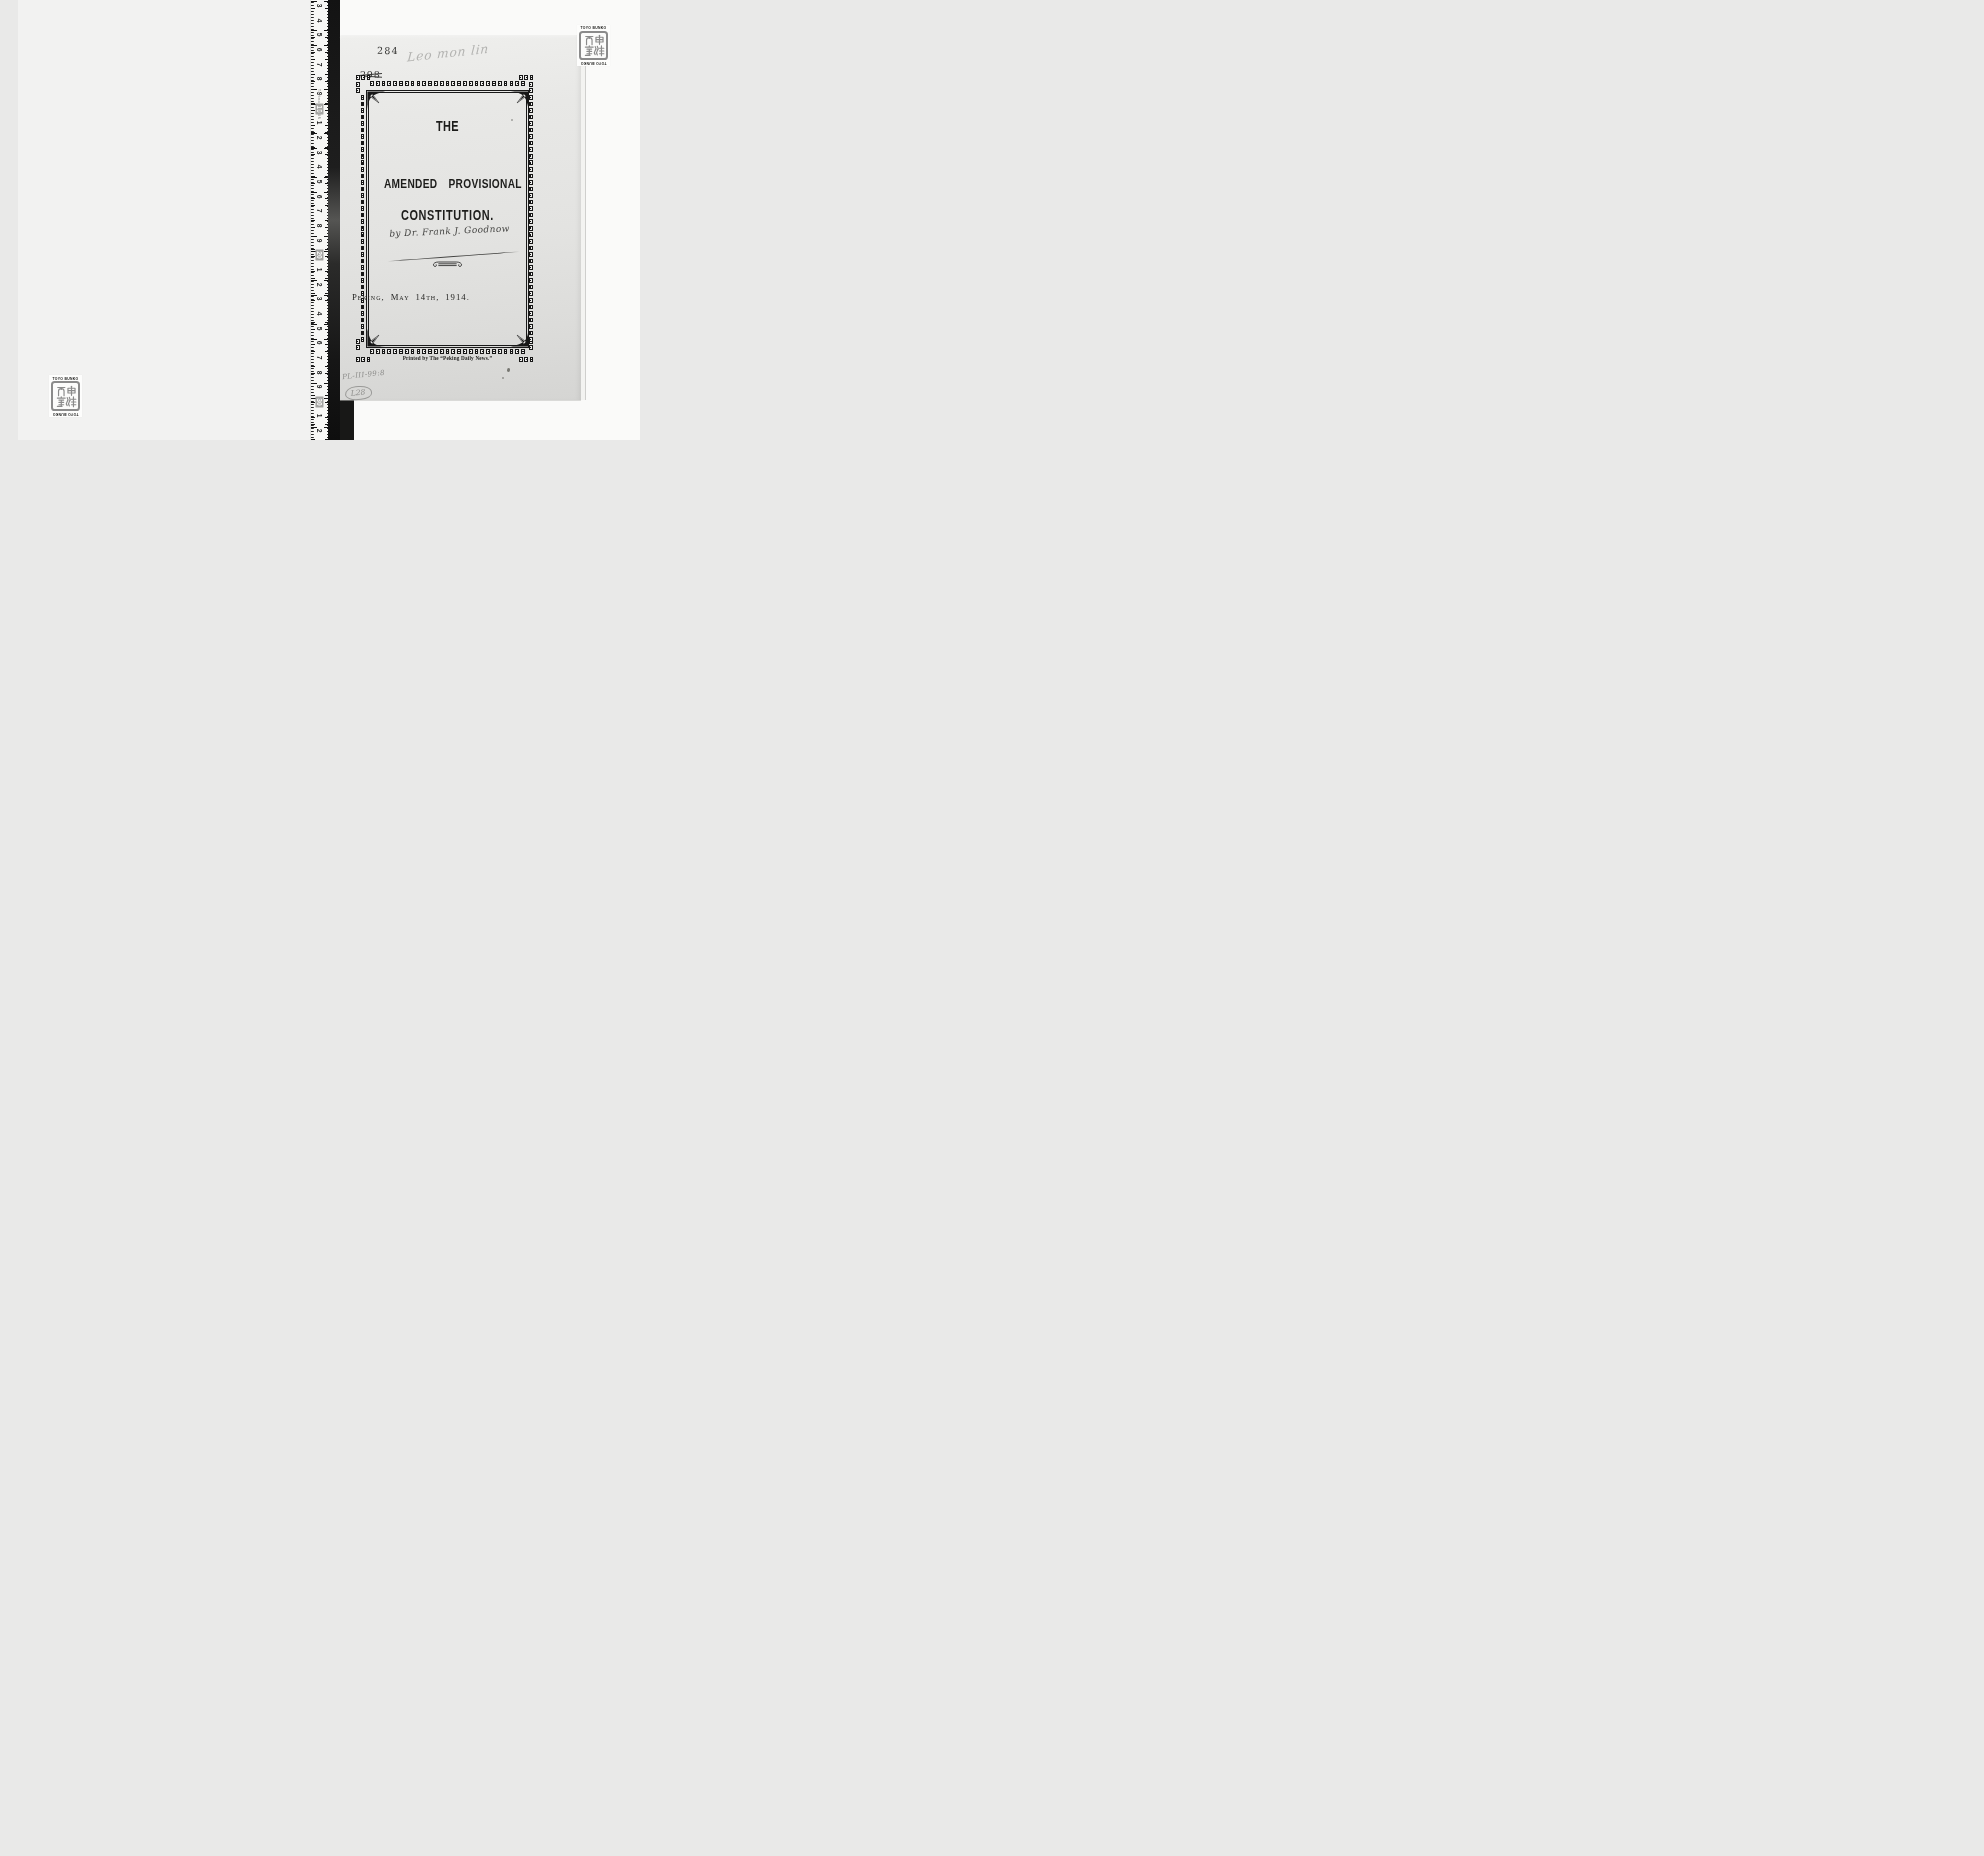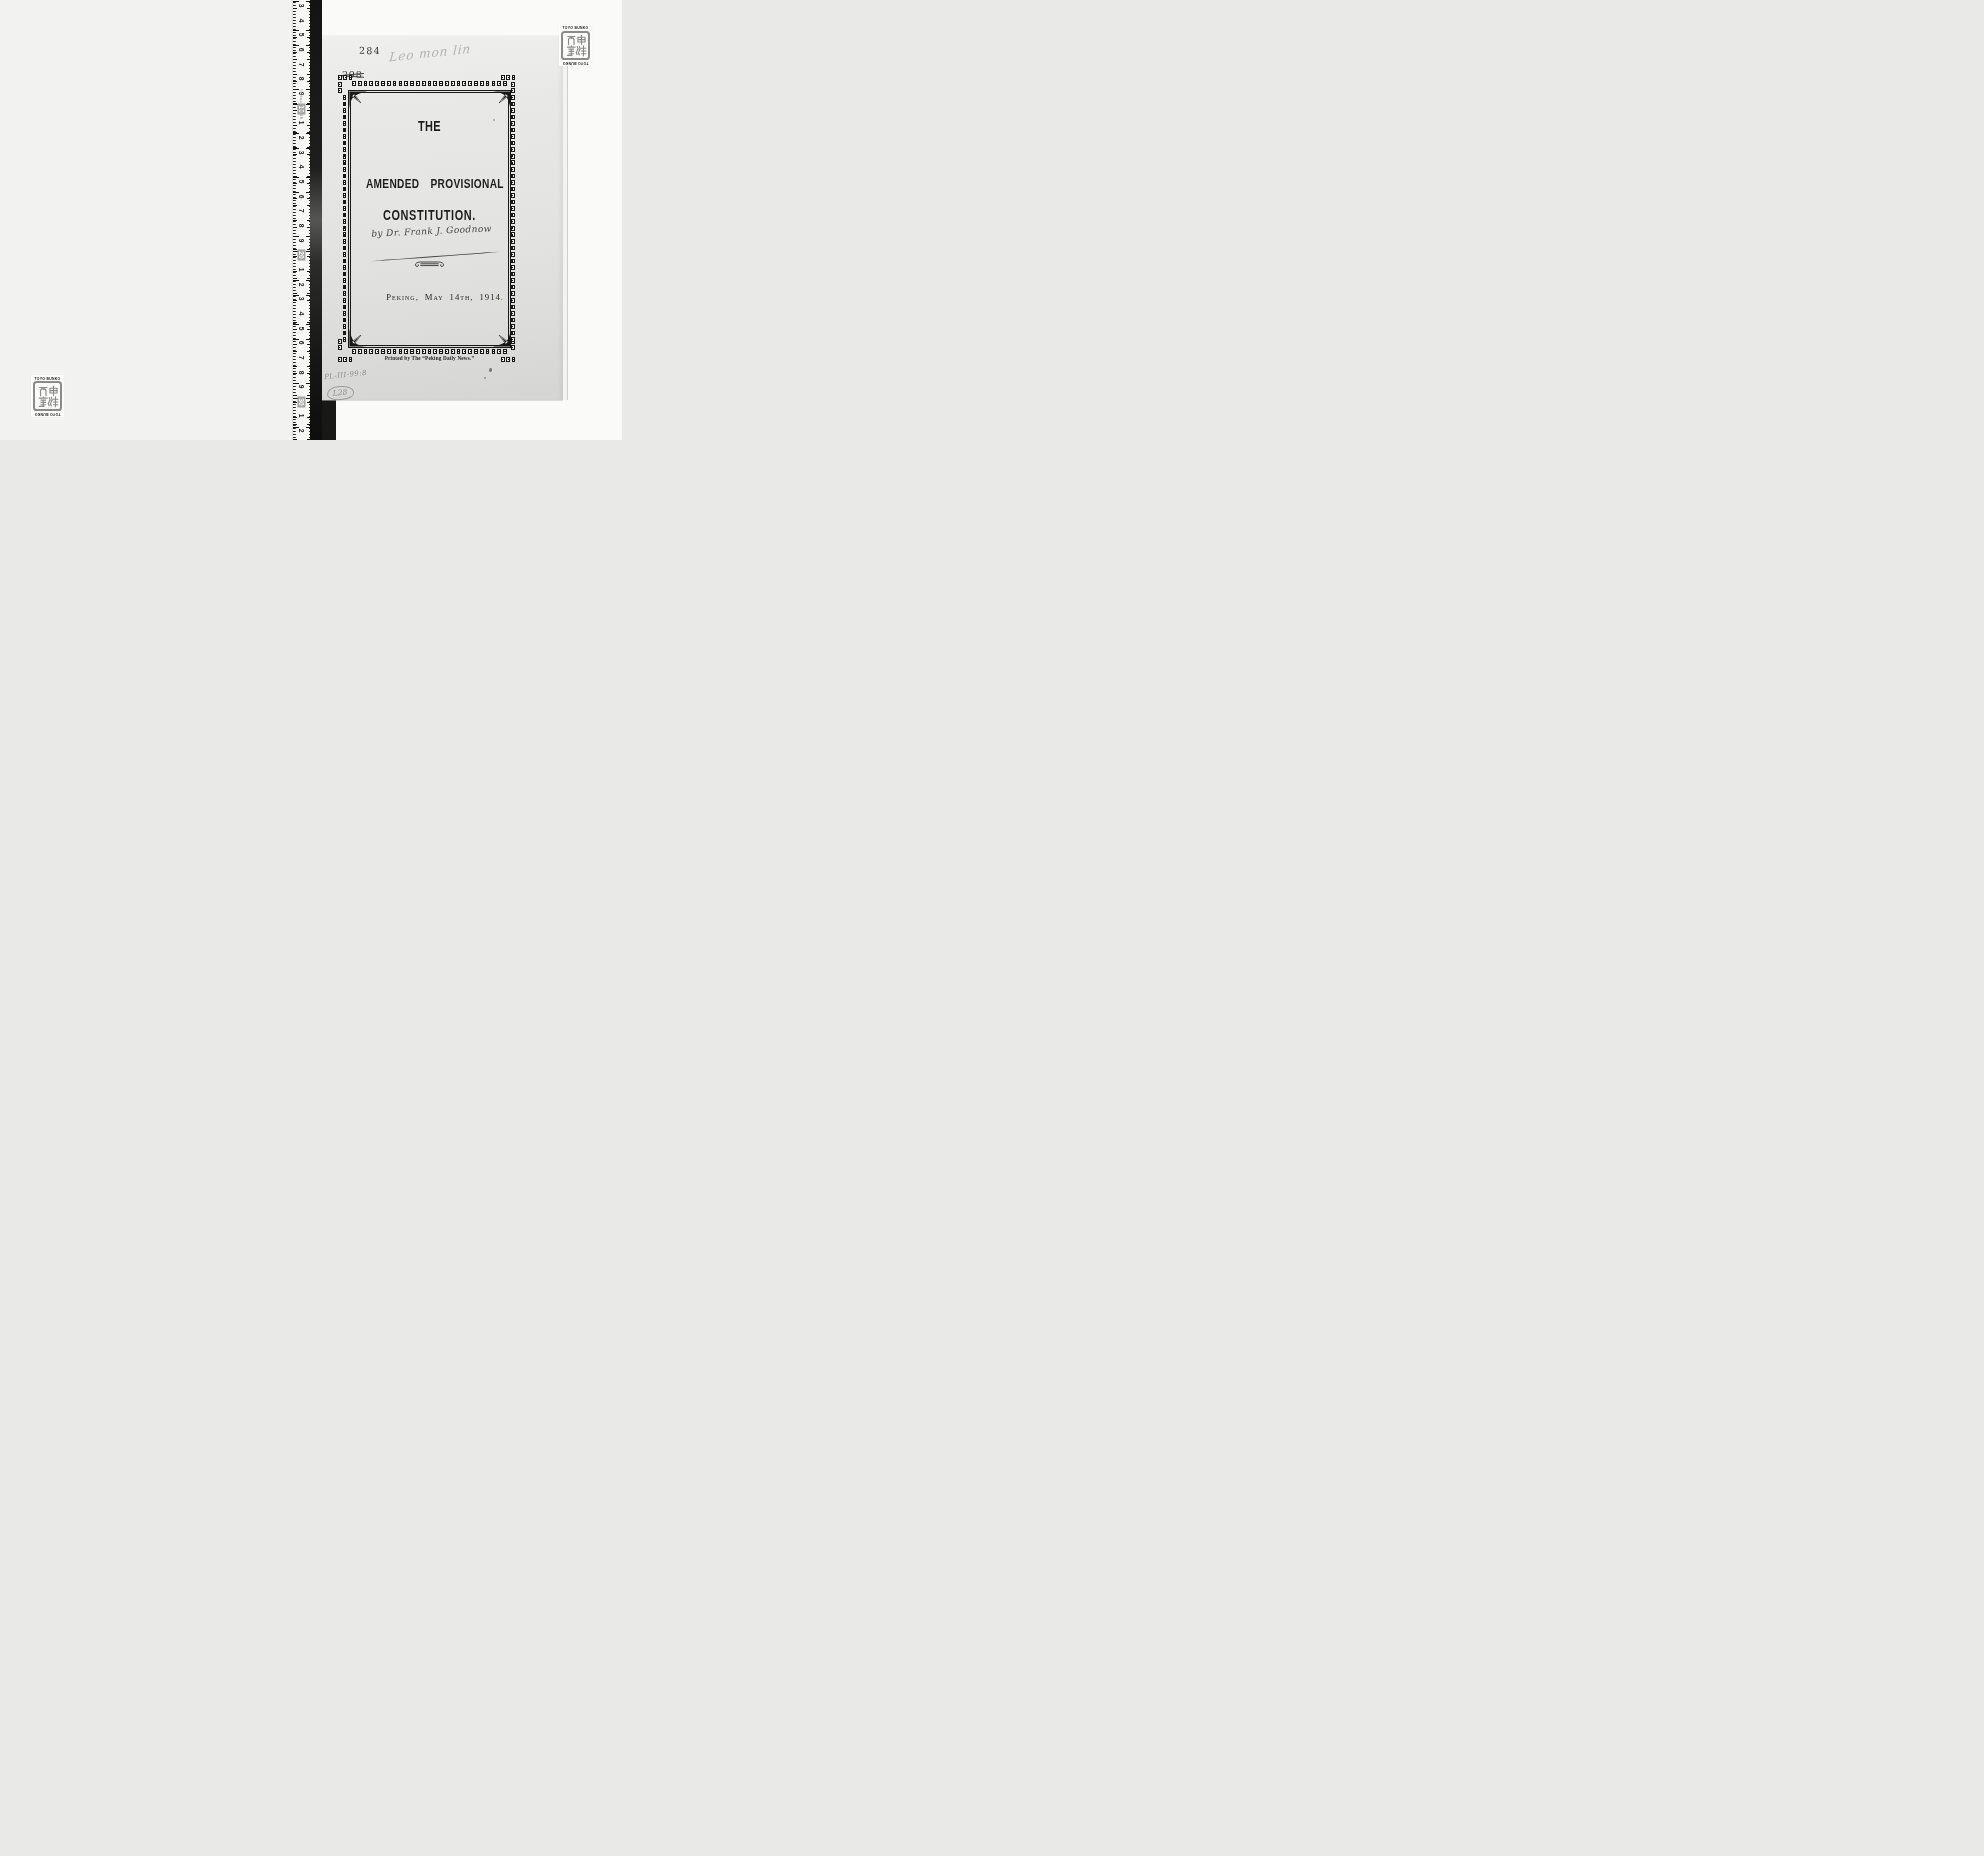--- a/index.html
+++ b/index.html
@@ -1,16 +1,16 @@
 <!DOCTYPE html>
 <html style="font-size:6.4px"><head>
 <meta charset="utf-8">
 <style>
   html,body{margin:0;padding:0;background:#e9e9e8;font-family:"Liberation Serif",serif;}
-  .scene{position:relative;width:622px;height:440px;overflow:hidden;background:#f2f2f1;}
+  .scene{position:relative;width:622px;height:440px;overflow:hidden;background:#f2f2f1;margin-left:18px;}
   
   .backdrop{position:absolute;left:322px;top:0;right:0;bottom:0;background:#fafaf9;}
   
   .ruler{position:absolute;left:292px;top:0;width:18.7px;height:440px;background:#f7f7f5;
     border-left:0.4px solid #dcdcda;
     background-image:
       repeating-linear-gradient(to bottom,#131313 0 0.6px,transparent 0.6px 14.7px),
       repeating-linear-gradient(to bottom,#161616 0 0.5px,transparent 0.5px 7.3px),
       repeating-linear-gradient(to bottom,#242424 0 0.4px,transparent 0.4px 1.5px),
       repeating-linear-gradient(to bottom,#131313 0 0.6px,transparent 0.6px 14.7px),
@@ -65,21 +65,21 @@
   .t1{top:83px;font-size:14px;}
   .t2{top:141px;font-size:13px;word-spacing:10.3px;}
   .t3{top:172px;font-size:14px;letter-spacing:0.8px;}
   .byline{position:absolute;left:31px;top:191px;width:157px;text-align:center;
     font:italic 9px "DejaVu Serif",serif;color:#454543;letter-spacing:0.4px;
     transform:rotate(-2.5deg);white-space:nowrap;}
   .sig-underline{position:absolute;left:47px;top:221px;width:133px;height:1px;border-radius:50%;
     background:linear-gradient(90deg,rgba(60,60,58,0) 0%,#4e4e4c 10%,#3a3a38 88%,rgba(60,60,58,0) 100%);
     transform:rotate(-4.2deg);}
   .scroll-orn{position:absolute;left:90px;top:225px;}
-  .dateline{position:absolute;left:19px;top:257px;width:163px;text-align:right;
+  .dateline{position:absolute;left:12px;top:257px;width:163px;text-align:left;
     font-family:"Liberation Serif",serif;font-variant:small-caps;font-size:8.7px;color:#1f1f1d;
     letter-spacing:1px;word-spacing:2.8px;}
   .imprint{position:absolute;left:26px;top:320px;width:163px;text-align:center;
     font:600 5.2px "Liberation Serif",serif;color:#242422;letter-spacing:0.2px;}
   
   .shelfmark{position:absolute;left:2.4px;top:335px;font:italic 7.1px "DejaVu Serif",serif;
     color:#8e8e8c;transform:rotate(-6deg);letter-spacing:0.4px;white-space:nowrap;}
   .locmark{position:absolute;left:4.8px;top:351px;font:italic 7.5px "DejaVu Serif",serif;color:#8e8e8c;
     border:0.6px solid #9a9a98;border-radius:46% 54% 48% 52%/60% 55% 45% 50%;
     padding:1.2px 5.6px 2px 4.8px;transform:rotate(-5deg);}

